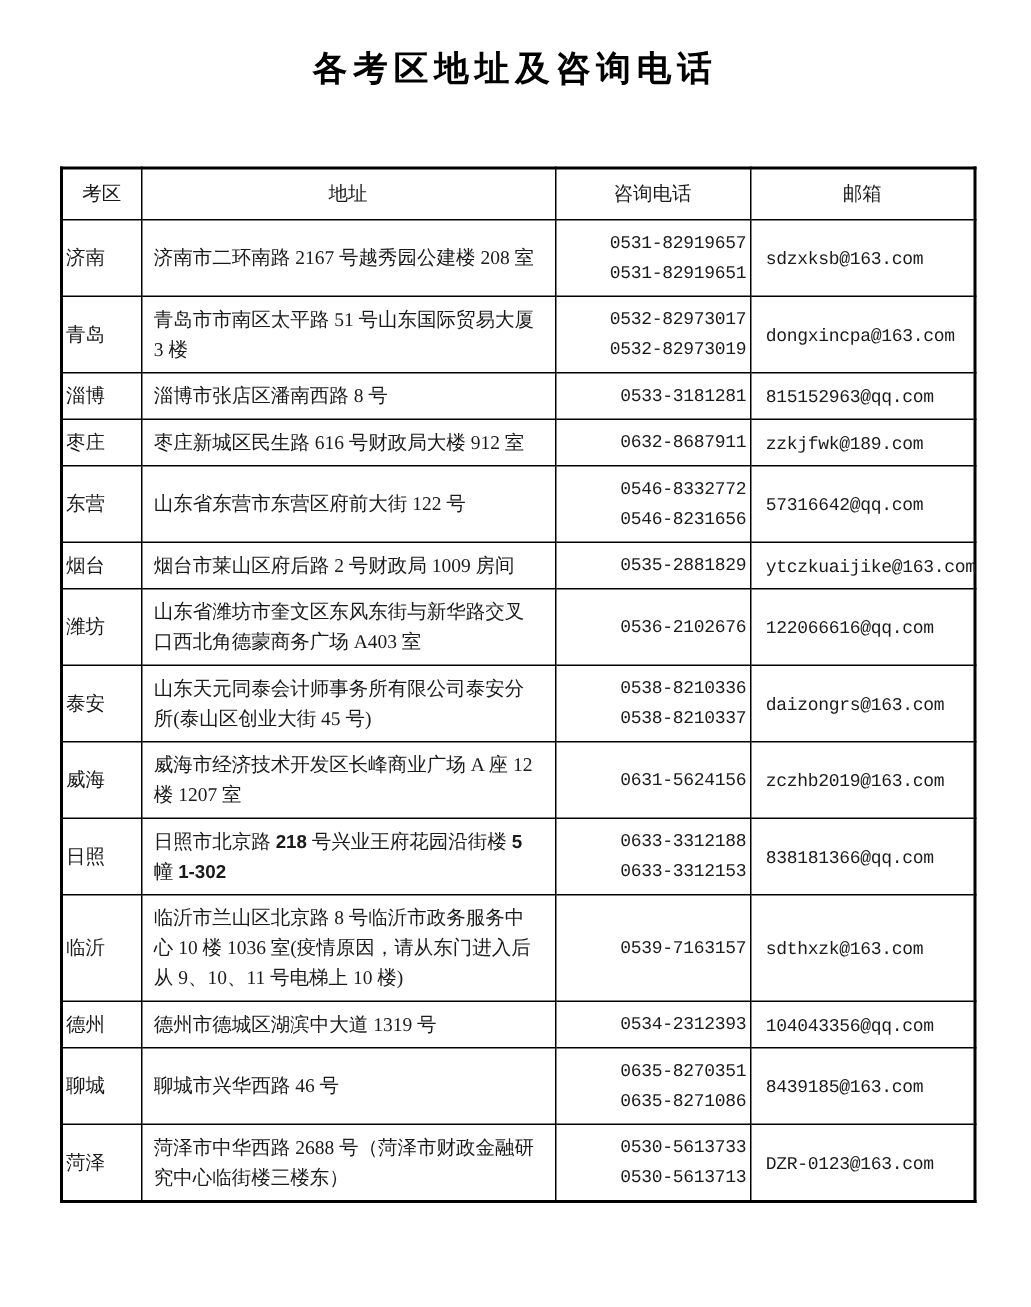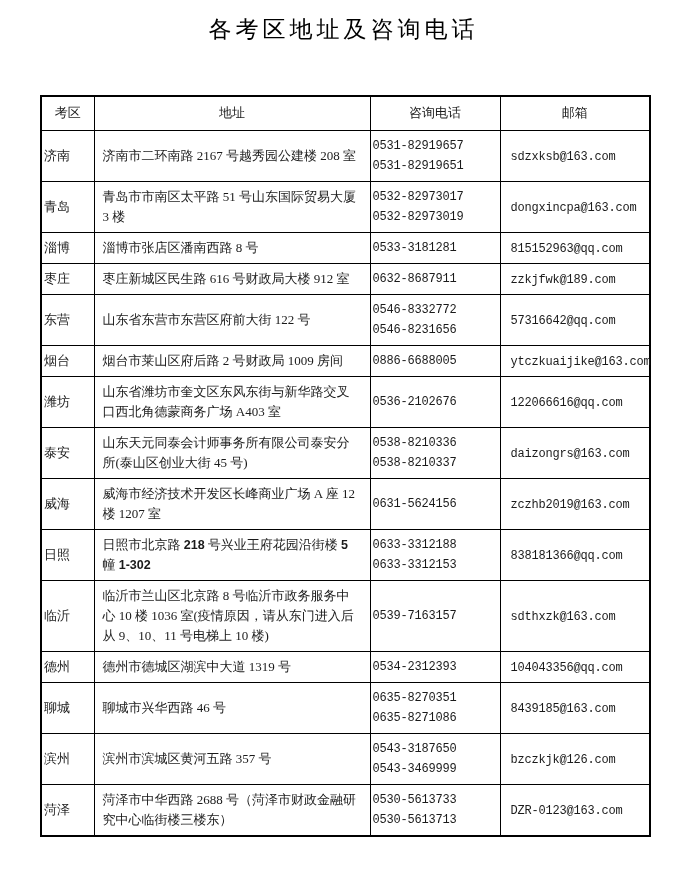--- a/index.html
+++ b/index.html
@@ -12,24 +12,24 @@
     font-family: "Liberation Serif", serif;
     color: #1a1a1a;
   }
   .page {
     width: 687px;
     height: 871px;
     padding-top: 14px;
     overflow: hidden;
   }
   .title {
-    margin: 0;
+    margin: 16px;
     text-align: center;
     font-size: 23px;
-    font-weight: 400;
+    font-weight: 700;
     letter-spacing: 4px;
     color: #000000;
     font-family: "Liberation Serif", serif;
   }
   table.contact-table {
     border-collapse: collapse;
     table-layout: fixed;
     width: 609px;
     margin: 50px 0 0 40px;
     border: 2px solid #000000;
@@ -54,21 +54,21 @@
   td.cell-district {
     text-align: left;
     padding: 5px 2px;
     line-height: 20px;
   }
   td.cell-address {
     text-align: left;
     line-height: 20px;
   }
   td.cell-phone {
-    text-align: left;
+    text-align: right;
     padding: 5px 2px;
     margin-left: 28px;
   }
   .phone-line {
     font-family: "Liberation Mono", monospace;
     font-size: 12px;
     letter-spacing: -0.2px;
     line-height: 20px;
     white-space: nowrap;
   }
@@ -152,21 +152,21 @@
           <td class="cell-phone">
             <div class="phone-line">0546-8332772</div>
             <div class="phone-line">0546-8231656</div>
           </td>
           <td class="cell-email"><span class="email-text">57316642@qq.com</span></td>
         </tr>
         <tr>
           <td class="cell-district">烟台</td>
           <td class="cell-address">烟台市莱山区府后路 2 号财政局 1009 房间</td>
           <td class="cell-phone">
-            <div class="phone-line">0886-6688005</div>
+            <div class="phone-line">0535-2881829</div>
           </td>
           <td class="cell-email"><span class="email-text">ytczkuaijike@163.com</span></td>
         </tr>
         <tr>
           <td class="cell-district">潍坊</td>
           <td class="cell-address">山东省潍坊市奎文区东风东街与新华路交叉口西北角德蒙商务广场 A403 室</td>
           <td class="cell-phone">
             <div class="phone-line">0536-2102676</div>
           </td>
           <td class="cell-email"><span class="email-text">122066616@qq.com</span></td>
@@ -214,29 +214,20 @@
           <td class="cell-email"><span class="email-text">104043356@qq.com</span></td>
         </tr>
         <tr>
           <td class="cell-district">聊城</td>
           <td class="cell-address">聊城市兴华西路 46 号</td>
           <td class="cell-phone">
             <div class="phone-line">0635-8270351</div>
             <div class="phone-line">0635-8271086</div>
           </td>
           <td class="cell-email"><span class="email-text">8439185@163.com</span></td>
-        </tr>
-        <tr>
-          <td class="cell-district">滨州</td>
-          <td class="cell-address">滨州市滨城区黄河五路 357 号</td>
-          <td class="cell-phone">
-            <div class="phone-line">0543-3187650</div>
-            <div class="phone-line">0543-3469999</div>
-          </td>
-          <td class="cell-email"><span class="email-text">bzczkjk@126.com</span></td>
         </tr>
         <tr>
           <td class="cell-district">菏泽</td>
           <td class="cell-address">菏泽市中华西路 2688 号（菏泽市财政金融研究中心临街楼三楼东）</td>
           <td class="cell-phone">
             <div class="phone-line">0530-5613733</div>
             <div class="phone-line">0530-5613713</div>
           </td>
           <td class="cell-email"><span class="email-text">DZR-0123@163.com</span></td>
         </tr>

